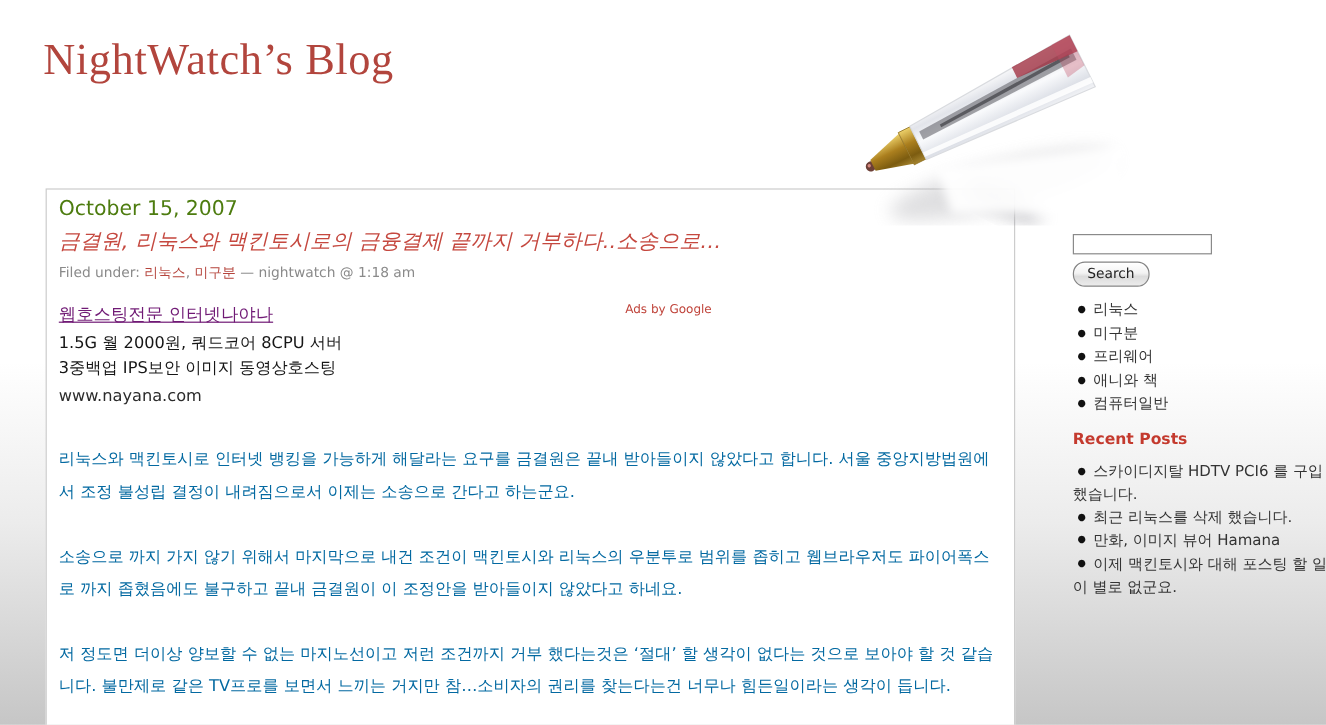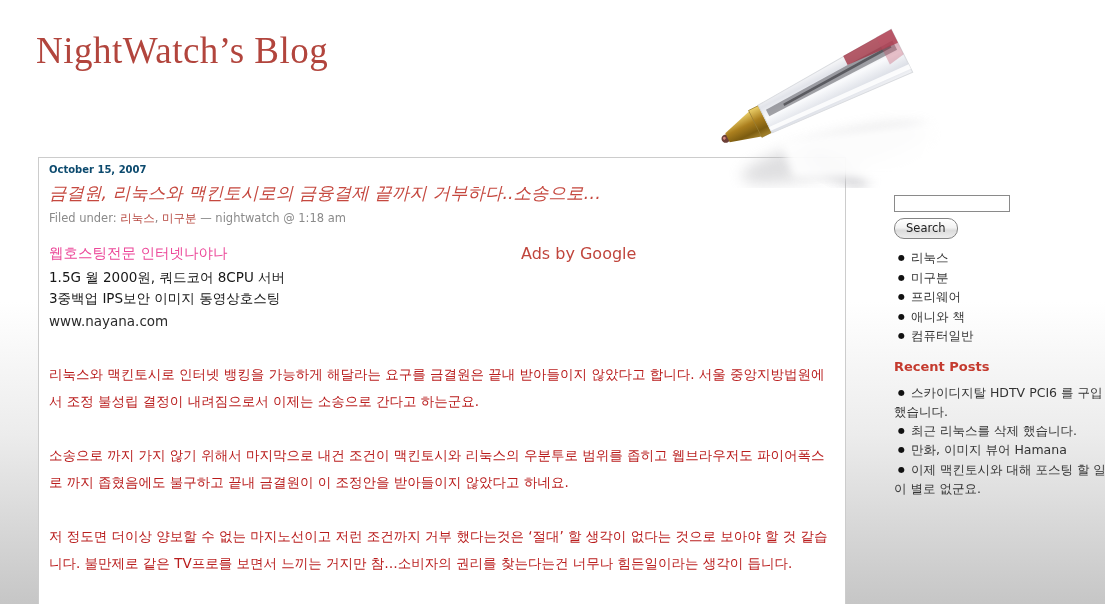--- a/index.html
+++ b/index.html
@@ -21,42 +21,42 @@
   
   .pen{position:absolute;left:685px;top:28px;width:300px;height:160px;z-index:5;pointer-events:none;}
 
   
   .post-box{
     position:absolute;left:38px;top:157px;width:808px;height:460px;
     background:#ffffff;border:1px solid #cccccc;z-index:2;
     padding:0;box-sizing:border-box;
   }
   .post-inner{padding:4px 8px 0 10px;}
-  .post-date{font-size:10px;font-weight:bold;color:#0c4a6e;margin-top:2px;}
+  .post-date{font-size:17px;font-weight:normal;color:#4d7c0f;margin-top:2px;}
   .post-title{
     margin:7px 0 0 0;font-weight:normal;
     font-size:17.5px;line-height:22px;color:#c5483f;cursor:pointer;font-style:italic;
   }
   .filed{margin-top:7px;font-size:11.5px;color:#8a8a8a;}
   .filed a{color:#b5443c;text-decoration:none;cursor:pointer;}
 
   .ad-block{position:relative;margin-top:17px;}
   .ad-title{
-    display:inline-block;font-size:14.5px;color:#ec4899;
-    cursor:pointer;
+    display:inline-block;font-size:14.5px;color:#701a75;
+    text-decoration:underline;cursor:pointer;
   }
   .ads-by-google{
-    position:absolute;left:472px;top:1px;font-size:16px;color:#c0453c;cursor:pointer;
+    position:absolute;left:472px;top:1px;font-size:10px;color:#c0453c;cursor:pointer;
   }
   .ad-line{font-size:13.5px;color:#161616;margin-top:7px;line-height:14px;}
   .ad-url{font-size:13.5px;color:#2b2b2b;margin-top:8px;cursor:pointer;}
 
   .post-body{margin-top:32px;}
   .post-body p{
-    margin:0 0 27px 0;font-size:13.5px;line-height:27px;color:#b91c1c;
+    margin:0 0 27px 0;font-size:13.5px;line-height:27px;color:#0369a1;
     word-break:break-all;
   }
 
   
   .sidebar{position:absolute;left:894px;top:195px;width:212px;z-index:3;}
   .search-input{
     width:110px;height:15px;border:1px solid #8a8a8a;background:#ffffff;
     font-size:12px;padding:0 2px;display:block;
   }
   .search-btn{

